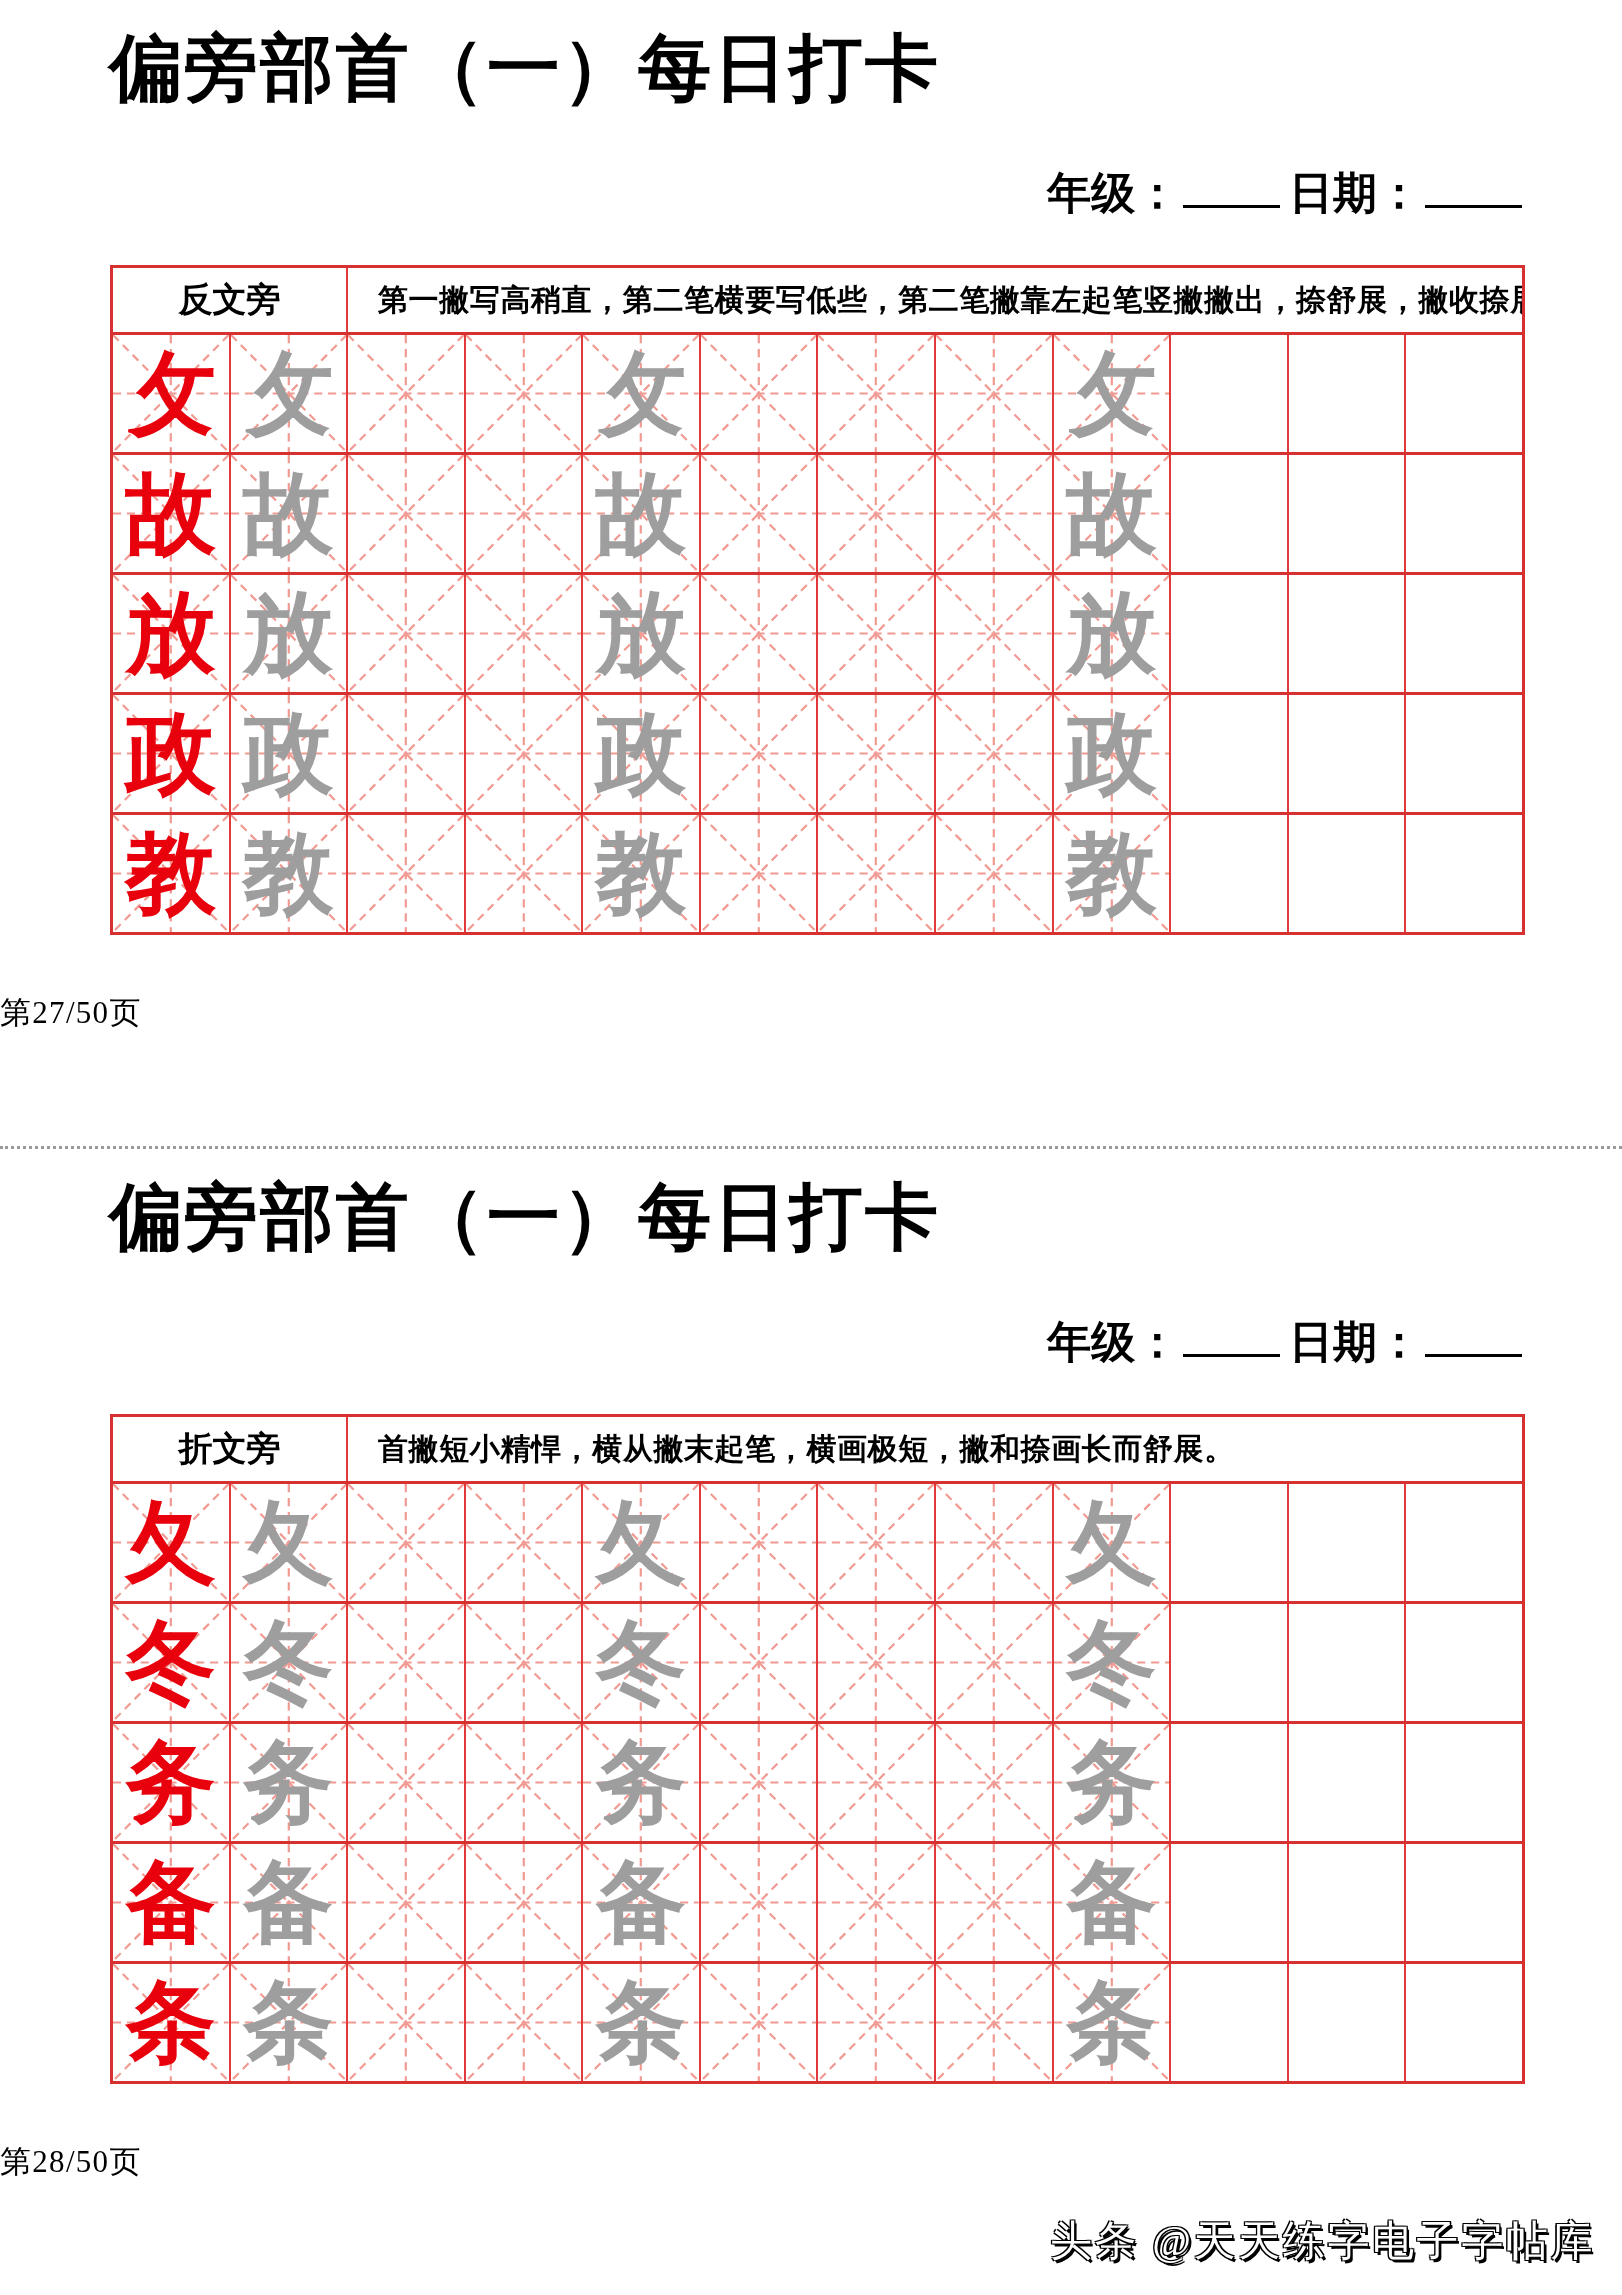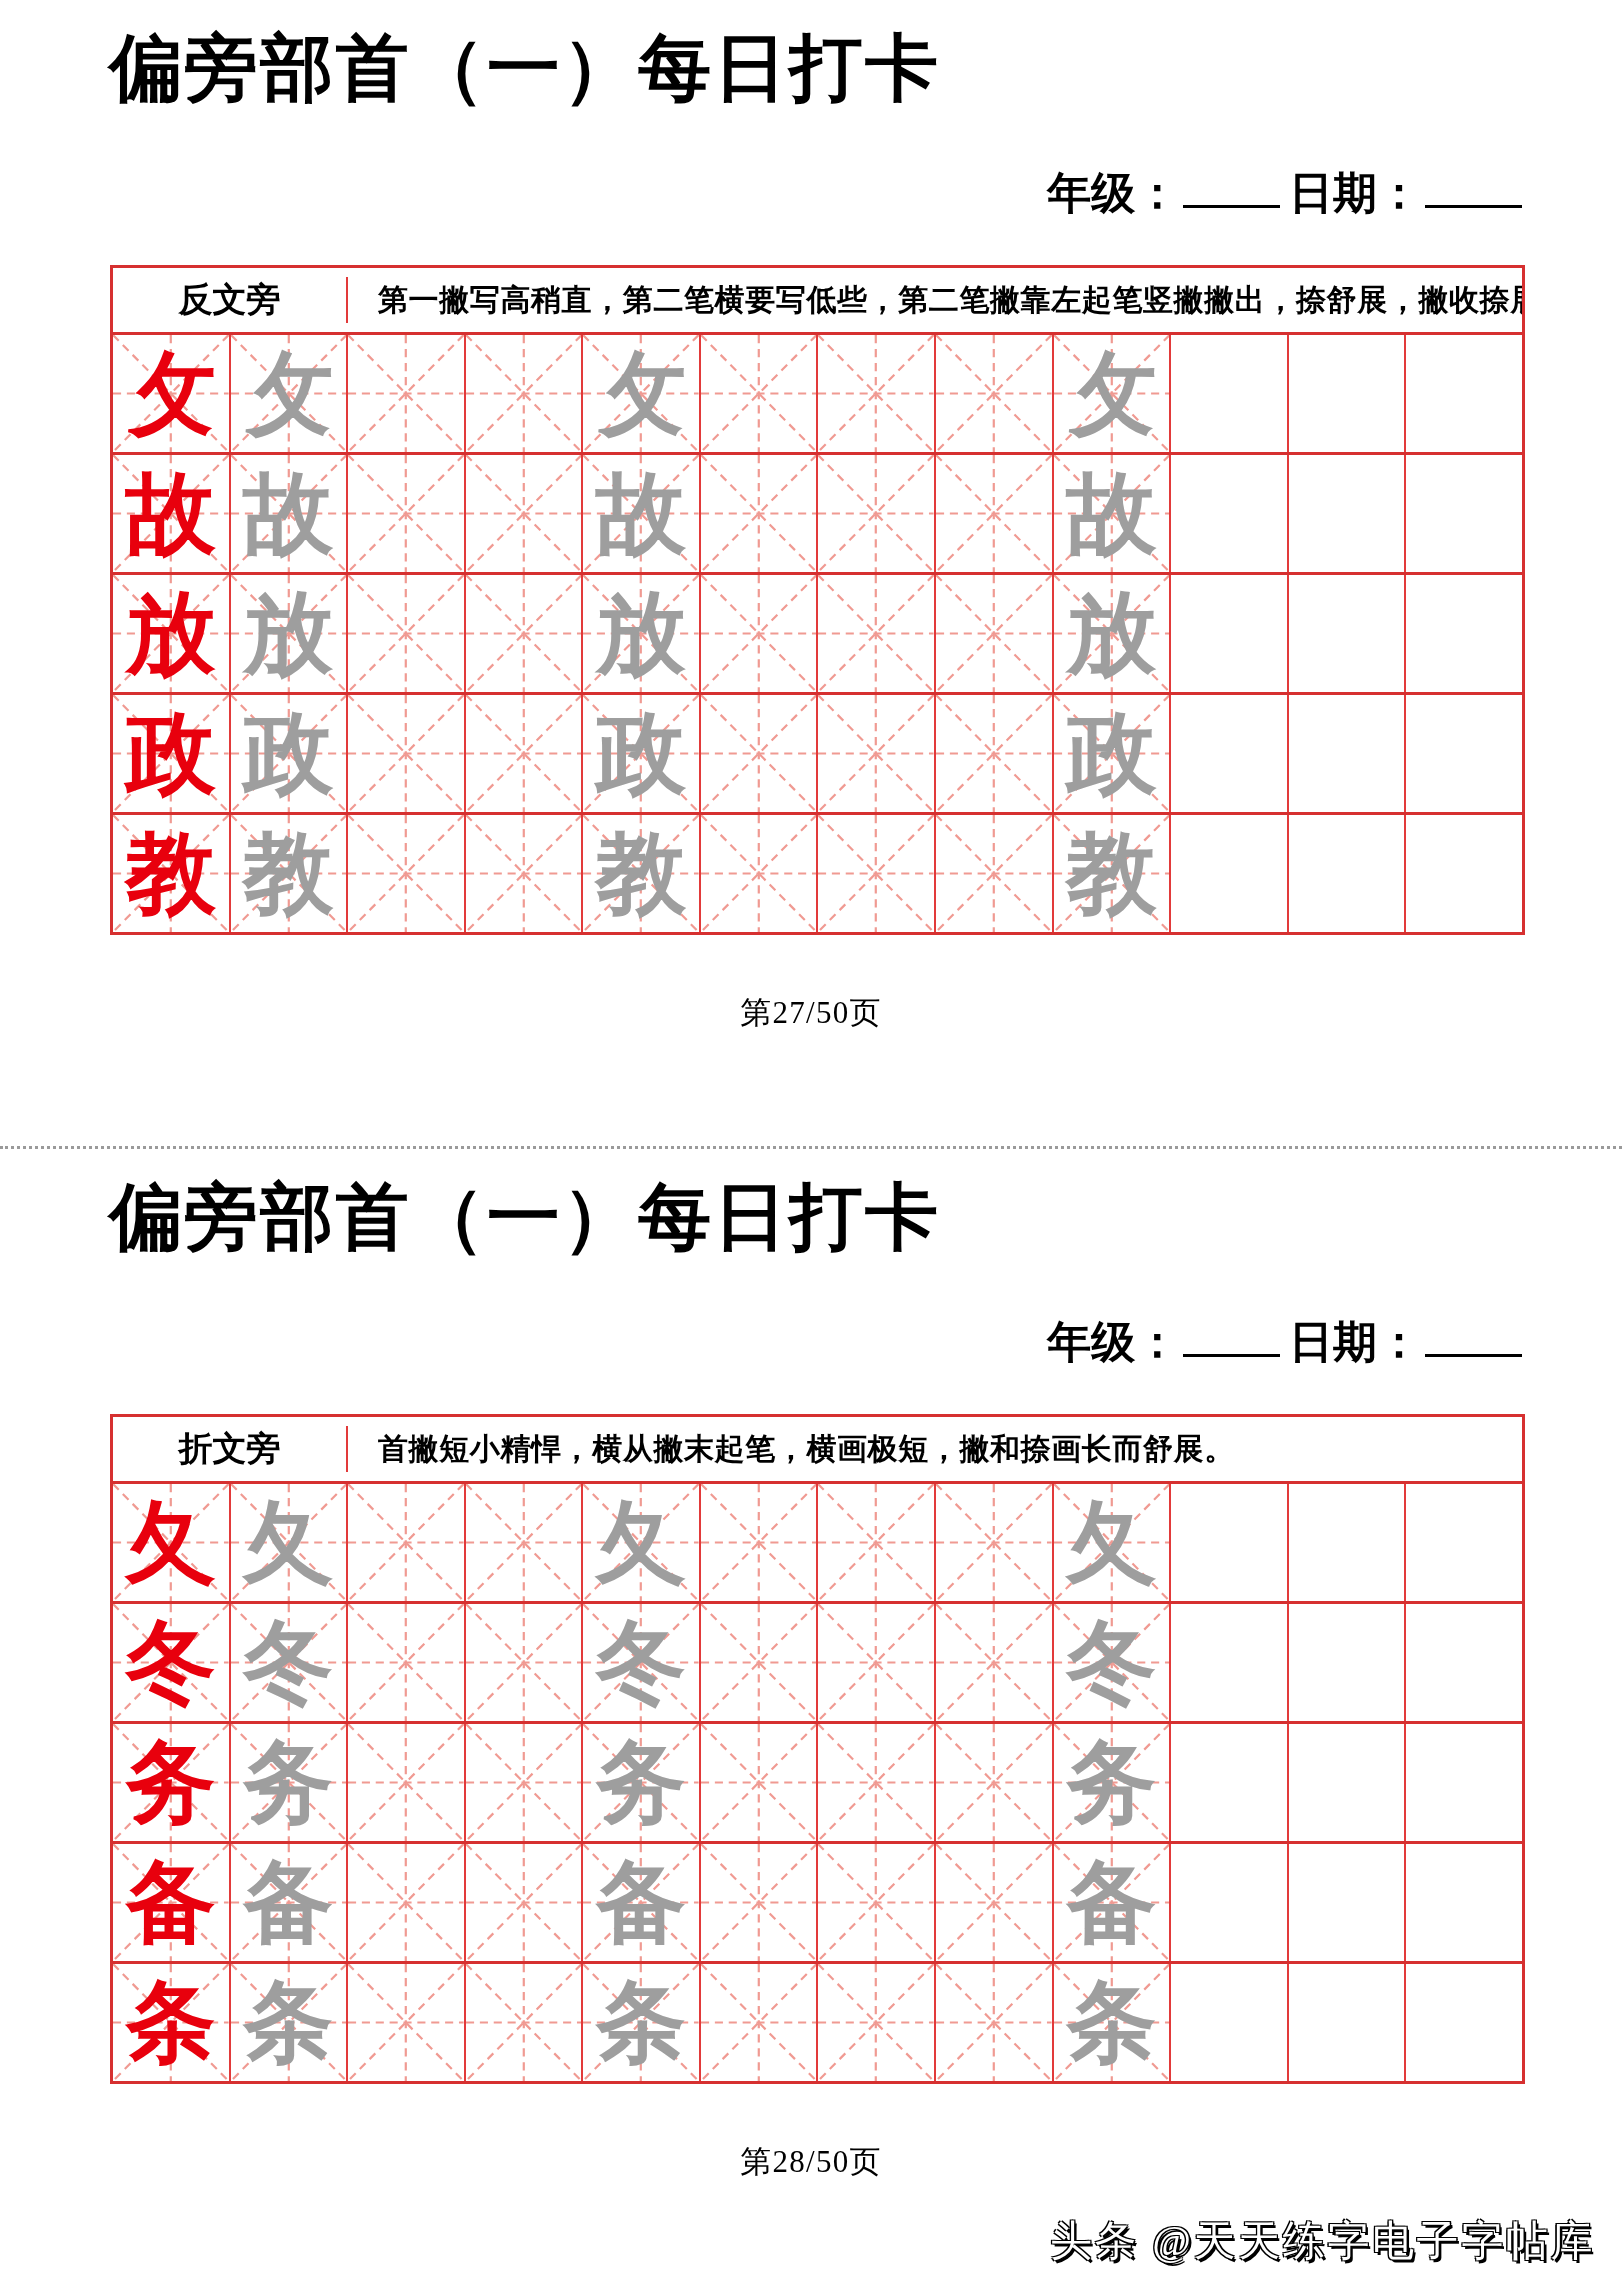--- a/index.html
+++ b/index.html
@@ -9,37 +9,37 @@
   .page-divider{width:1622px;height:0;border-top:3.2px dotted #9a9a9a;}
 
   .page-title{position:absolute;left:109px;top:19.5px;font-size:73px;font-weight:bold;
     letter-spacing:2.6px;white-space:nowrap;}
   .meta-line{position:absolute;right:91px;top:164px;font-size:44px;font-weight:bold;white-space:nowrap;}
   .meta-blank{display:inline-block;width:97px;height:34px;border-bottom:3.2px solid #000;
     margin:0 9px 0 3.9px;vertical-align:baseline;}
 
   .practice-table{position:absolute;left:110px;top:265px;width:1415px;
     border:3.2px solid #d63030;box-sizing:border-box;background:#fff;}
-  .table-header{display:flex;height:64px;border-bottom:3.2px solid #d63030;align-items:center;}
+  .table-header{display:flex;height:64px;border-bottom:3.2px solid #d63030;}
   .radical-cell{width:233px;flex:none;border-right:2.6px solid #e23a3a;display:flex;
     align-items:center;justify-content:center;font-size:34px;font-weight:bold;}
   .tip-cell{flex:1;display:flex;align-items:center;padding-left:30px;font-size:30px;
     font-weight:600;letter-spacing:0.6px;white-space:nowrap;overflow:hidden;}
 
   .char-row{display:flex;height:117px;border-bottom:3.2px solid #d63030;}
   .char-row:last-child{border-bottom:none;}
   .cell{position:relative;flex:1;border-right:2.6px solid #e23a3a;overflow:hidden;}
   .cell:last-child{border-right:none;}
   .cell svg{position:absolute;inset:0;width:100%;height:100%;display:block;}
   .char{position:absolute;inset:0;display:flex;align-items:center;justify-content:center;
     font-size:90px;line-height:1;font-weight:bold;}
   .red-char{color:#e8000d;}
   .gray-char{color:#9e9e9e;}
 
-  .page-number{position:absolute;left:0;width:100%;top:992px;text-align:center;
+  .page-number{position:absolute;left:0;width:100%;top:992px;
     font-size:31px;letter-spacing:1.3px;}
 
   .watermark{position:absolute;right:27px;bottom:26px;font-size:42px;font-weight:normal;
     letter-spacing:2.6px;color:#ffffff;white-space:nowrap;
     text-shadow:2.6px 3.2px 0 #000,-1.3px -1.3px 0 #000,1.3px -1.3px 0 #000,-1.3px 1.3px 0 #000,1.3px 1.3px 0 #000;}
 </style>
 </head>
 <body>
 
 <div class="sheet">

